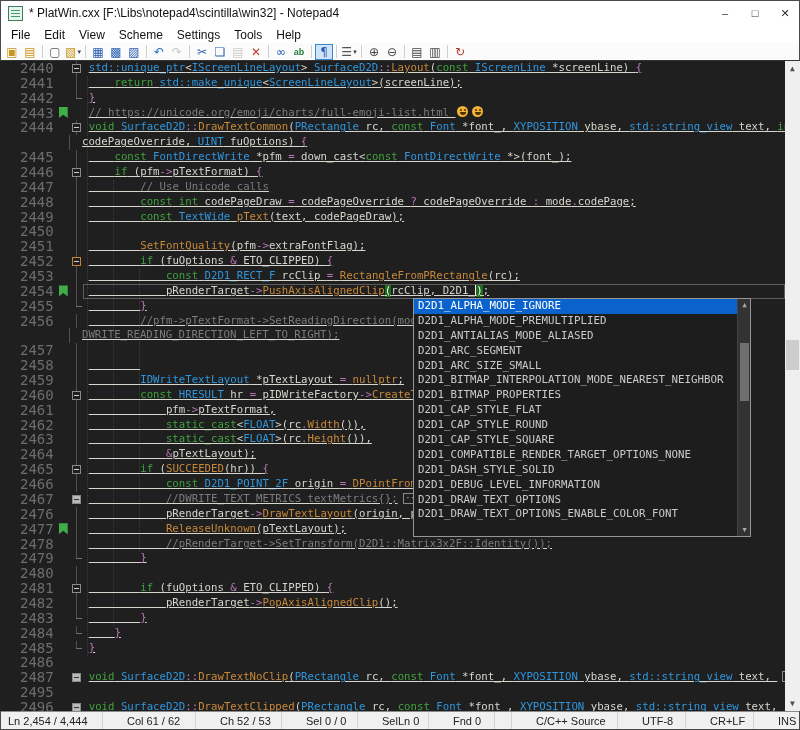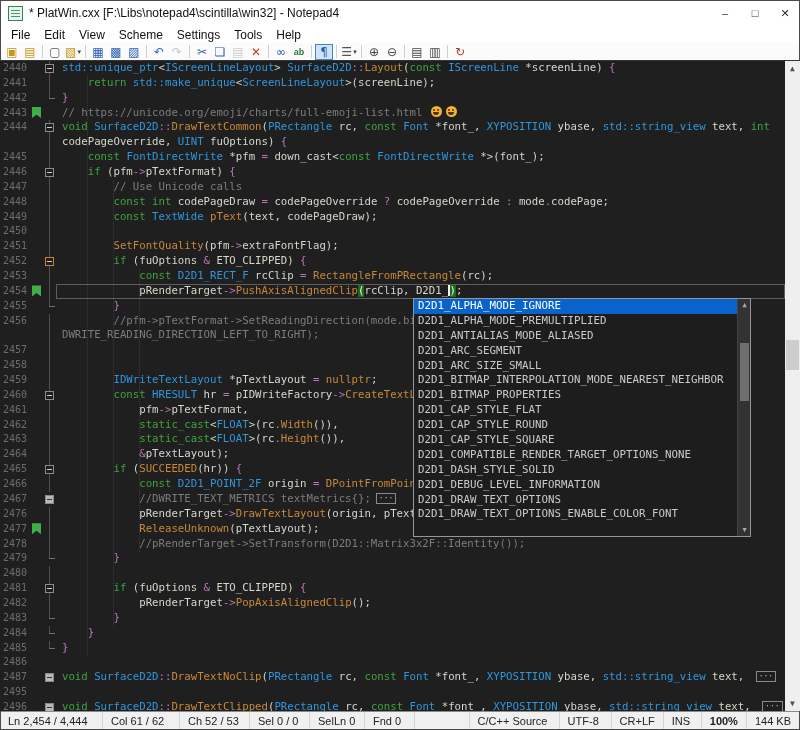--- a/index.html
+++ b/index.html
@@ -26,24 +26,24 @@
   .tb-btn.pressed { background:#cfe4f7; outline:1px solid #3b87c8; outline-offset:-1px; }
   .tb-btn.disabled { opacity:.55; }
   .tb-sep { width:1px; height:13px; background:#cfcfcf; margin:0 3px; }
   .tb-caret { font-size:7px; color:#444; margin-left:1px; }
   .tb-text { font-size:9px; font-weight:bold;text-align:center; }
 
   
   .editor { position:relative; flex:1 1 auto; background:#1f1f1f; overflow:hidden; font-family:"DejaVu Sans Mono",monospace; }
   .code-rows { position:absolute; left:0; top:0; right:15px; }
   .row { display:flex; height:14.86px; line-height:14.86px; font-size:10.7px; white-space:pre; }
-  .m-num { flex:0 0 30px; text-align:right; padding-right:3px; color:#6d6d6d; font-size:10px; }
+  .m-num { flex:0 0 30px; text-align:left; padding-right:3px; color:#6d6d6d; font-size:14px;margin-left:20px; }
   .m-book { flex:0 0 13px; position:relative; }
   .m-fold { flex:0 0 13px; position:relative; }
-  .code { flex:1 1 auto; padding-left:6px; color:#d6d6cc; position:relative; }
+  .code { flex:1 1 auto; padding-left:6px; color:#d6d6cc; position:relative;text-decoration:underline; }
   .row.current .code { outline:1px solid #5d5d5d; outline-offset:-1px; }
 
   .bookmark { position:absolute; left:2px; top:1.5px; width:9px; height:11px; background:#3fae49; clip-path:polygon(0 0,100% 0,100% 100%,50% 70%,0 100%); }
 
   .m-fold.line::before, .m-fold.open::before, .m-fold.open-active::before, .m-fold.end::before {
     content:""; position:absolute; left:6px; top:0; bottom:0; width:1px; background:#505050; }
   .m-fold.end::before { bottom:auto; height:8px; }
   .m-fold.end::after { content:""; position:absolute; left:6px; top:7px; width:6px; height:1px; background:#707070; }
   .fold-box { position:absolute; left:2px; top:3px; width:9px; height:9px; border:1px solid #8a8a8a; background:#1f1f1f; z-index:1; }
   .fold-box::after { content:""; position:absolute; left:1px; top:3px; width:5px; height:1px; background:#cfcfcf; }
@@ -76,21 +76,21 @@
   .ac-arrow.up { top:0; } .ac-arrow.down { bottom:0; }
   .ac-thumb { position:absolute; left:2px; width:9px; top:44px; height:58px; background:#6f6f6f; }
 
   
   .v-scroll { position:absolute; right:0; top:0; bottom:0; width:15px; background:#efefef; z-index:4; }
   .v-arrow { position:absolute; left:0; width:15px; height:15px; color:#505050; font-size:8px; text-align:center; line-height:15px; }
   .v-arrow.up { top:0; } .v-arrow.down { bottom:0; }
   .v-thumb { position:absolute; left:1px; width:13px; top:279px; height:30px; background:#cdcdcd; }
 
   
-  .statusbar { height:19px; background:#f0f0f0; border-top:1px solid #8a8a8a; display:flex; align-items:stretch; flex:0 0 auto; font-size:11px; color:#222; }
+  .statusbar { height:19px; background:#f0f0f0; border-top:1px solid #8a8a8a; display:flex; align-items:stretch; flex:0 0 auto; font-size:11px; color:#222;gap:16px; }
   .sb-cell { display:flex; align-items:center; padding:0 8px; border-right:1px solid #d4d4d4; white-space:nowrap; }
   .sb-spacer { flex:1 1 auto; border-right:1px solid #d4d4d4; }
 </style>
 </head>
 <body>
 
 <div class="window">
 
   <div class="titlebar">
     <div class="app-icon"></div>

